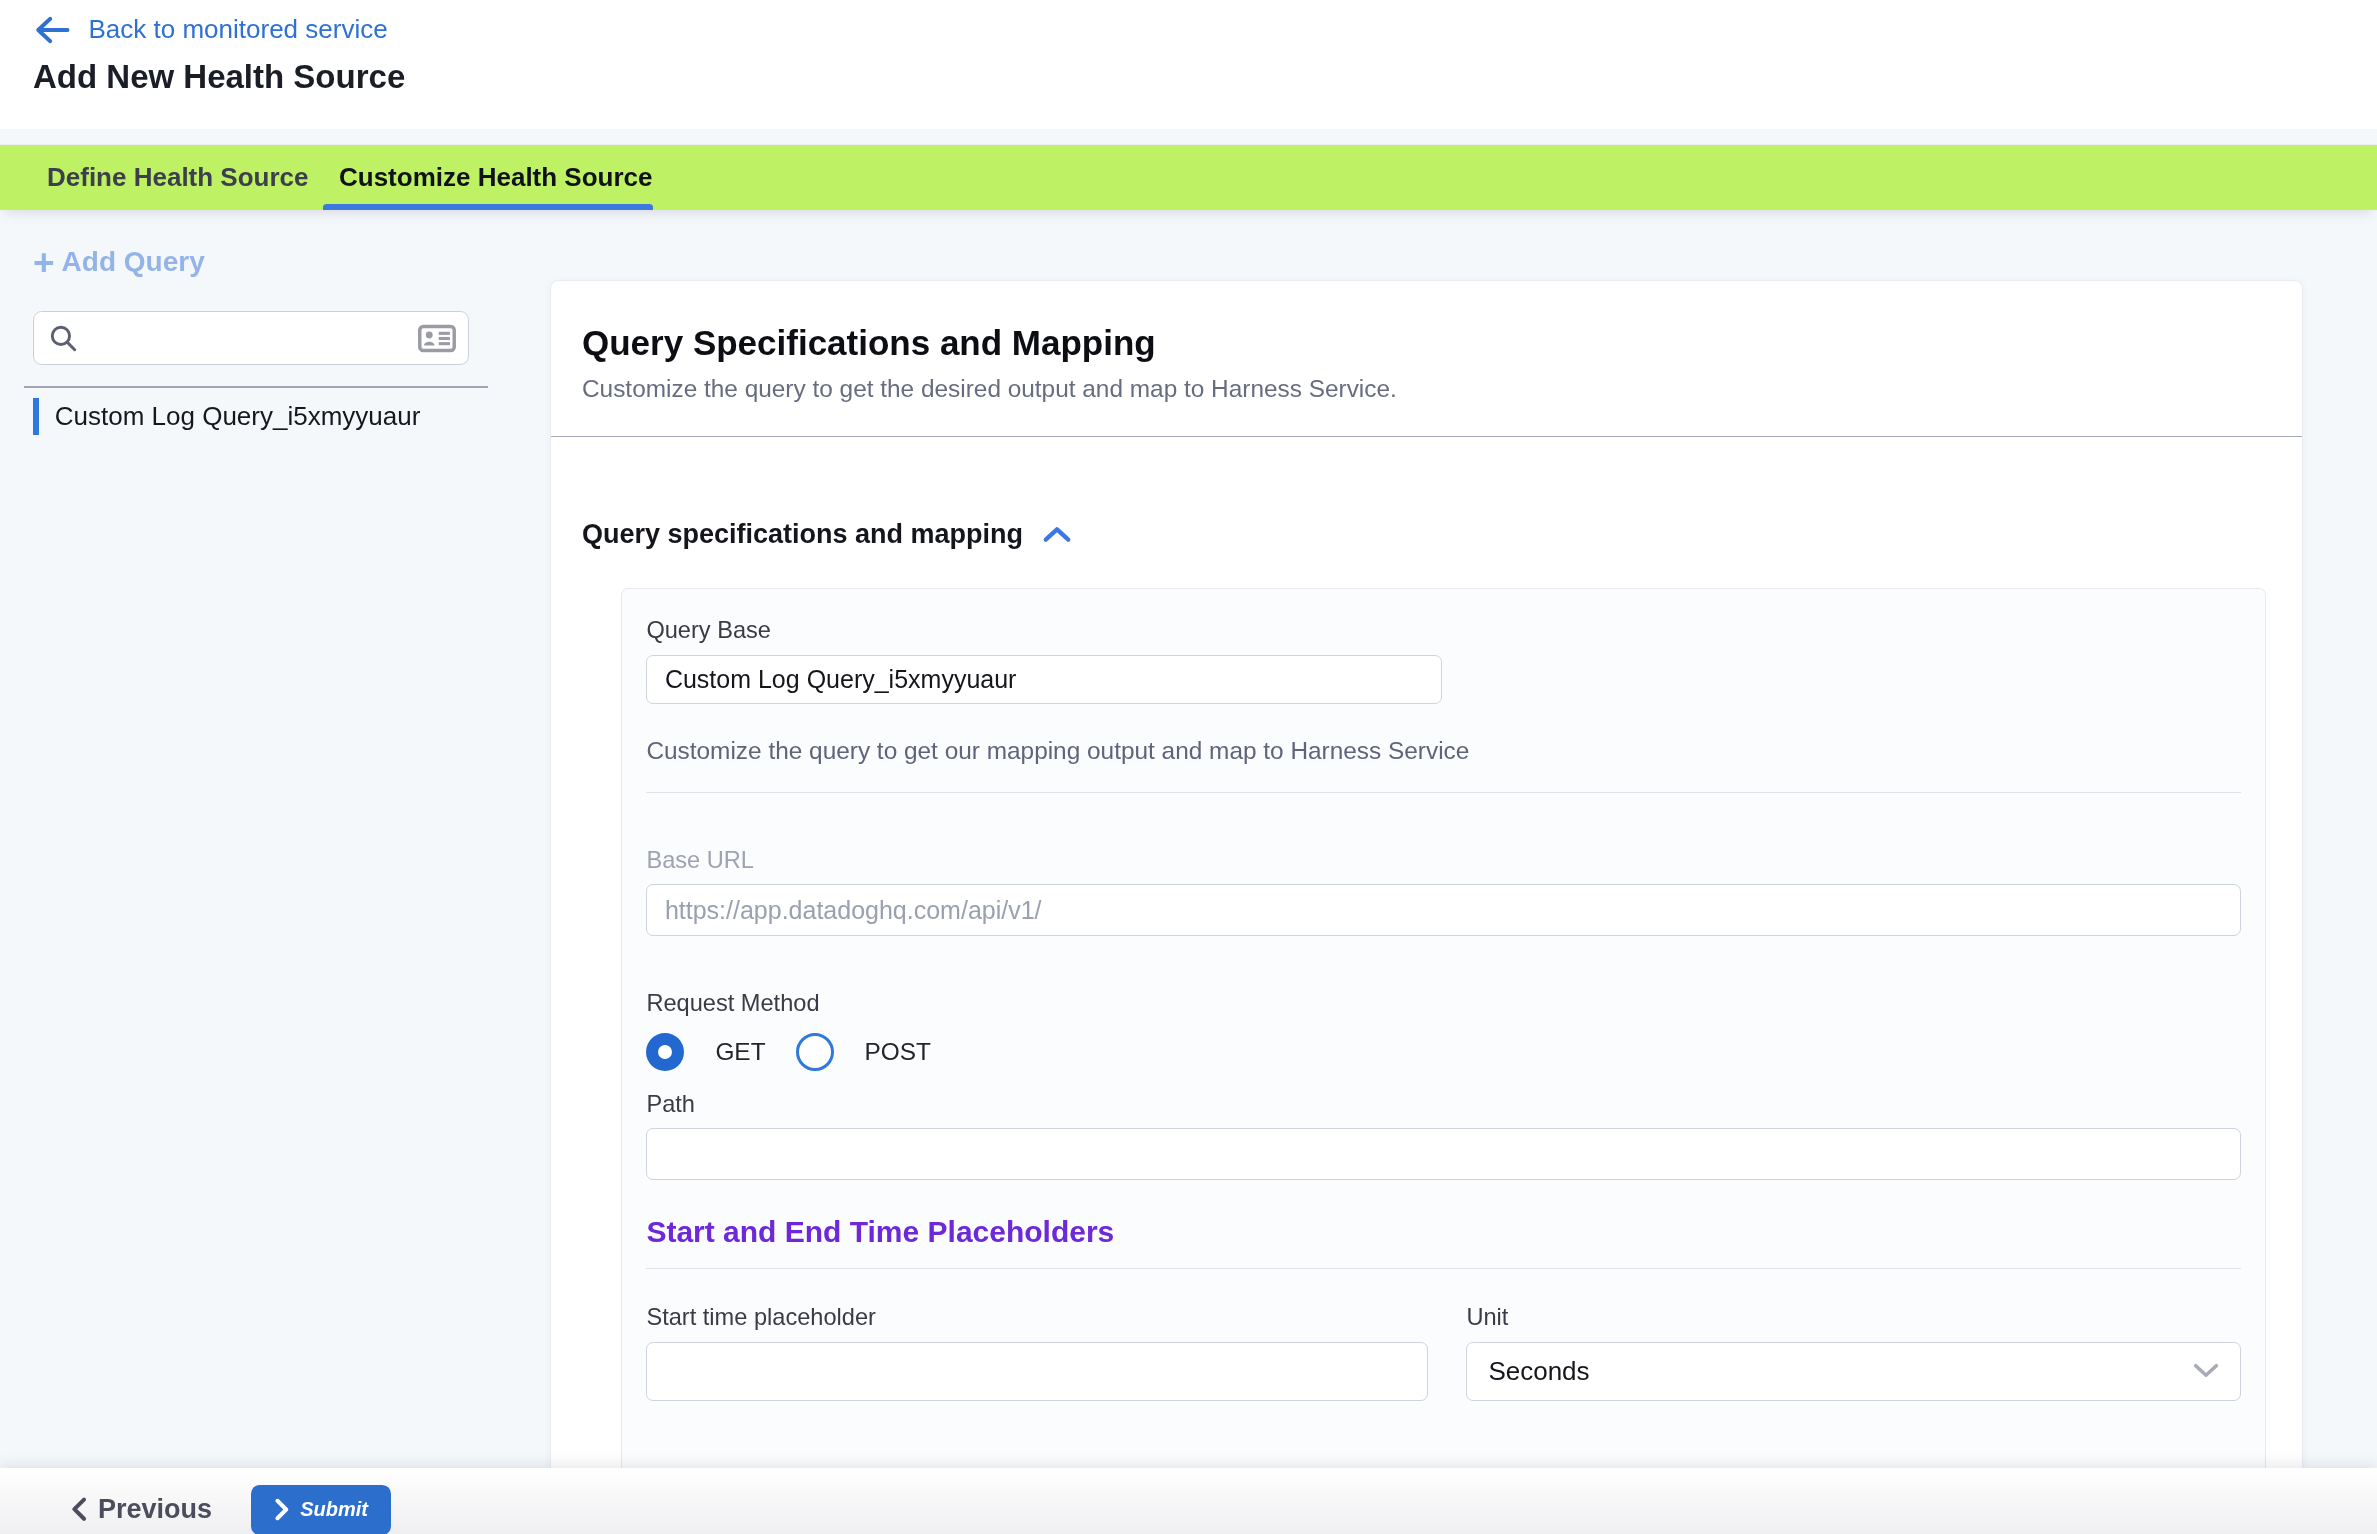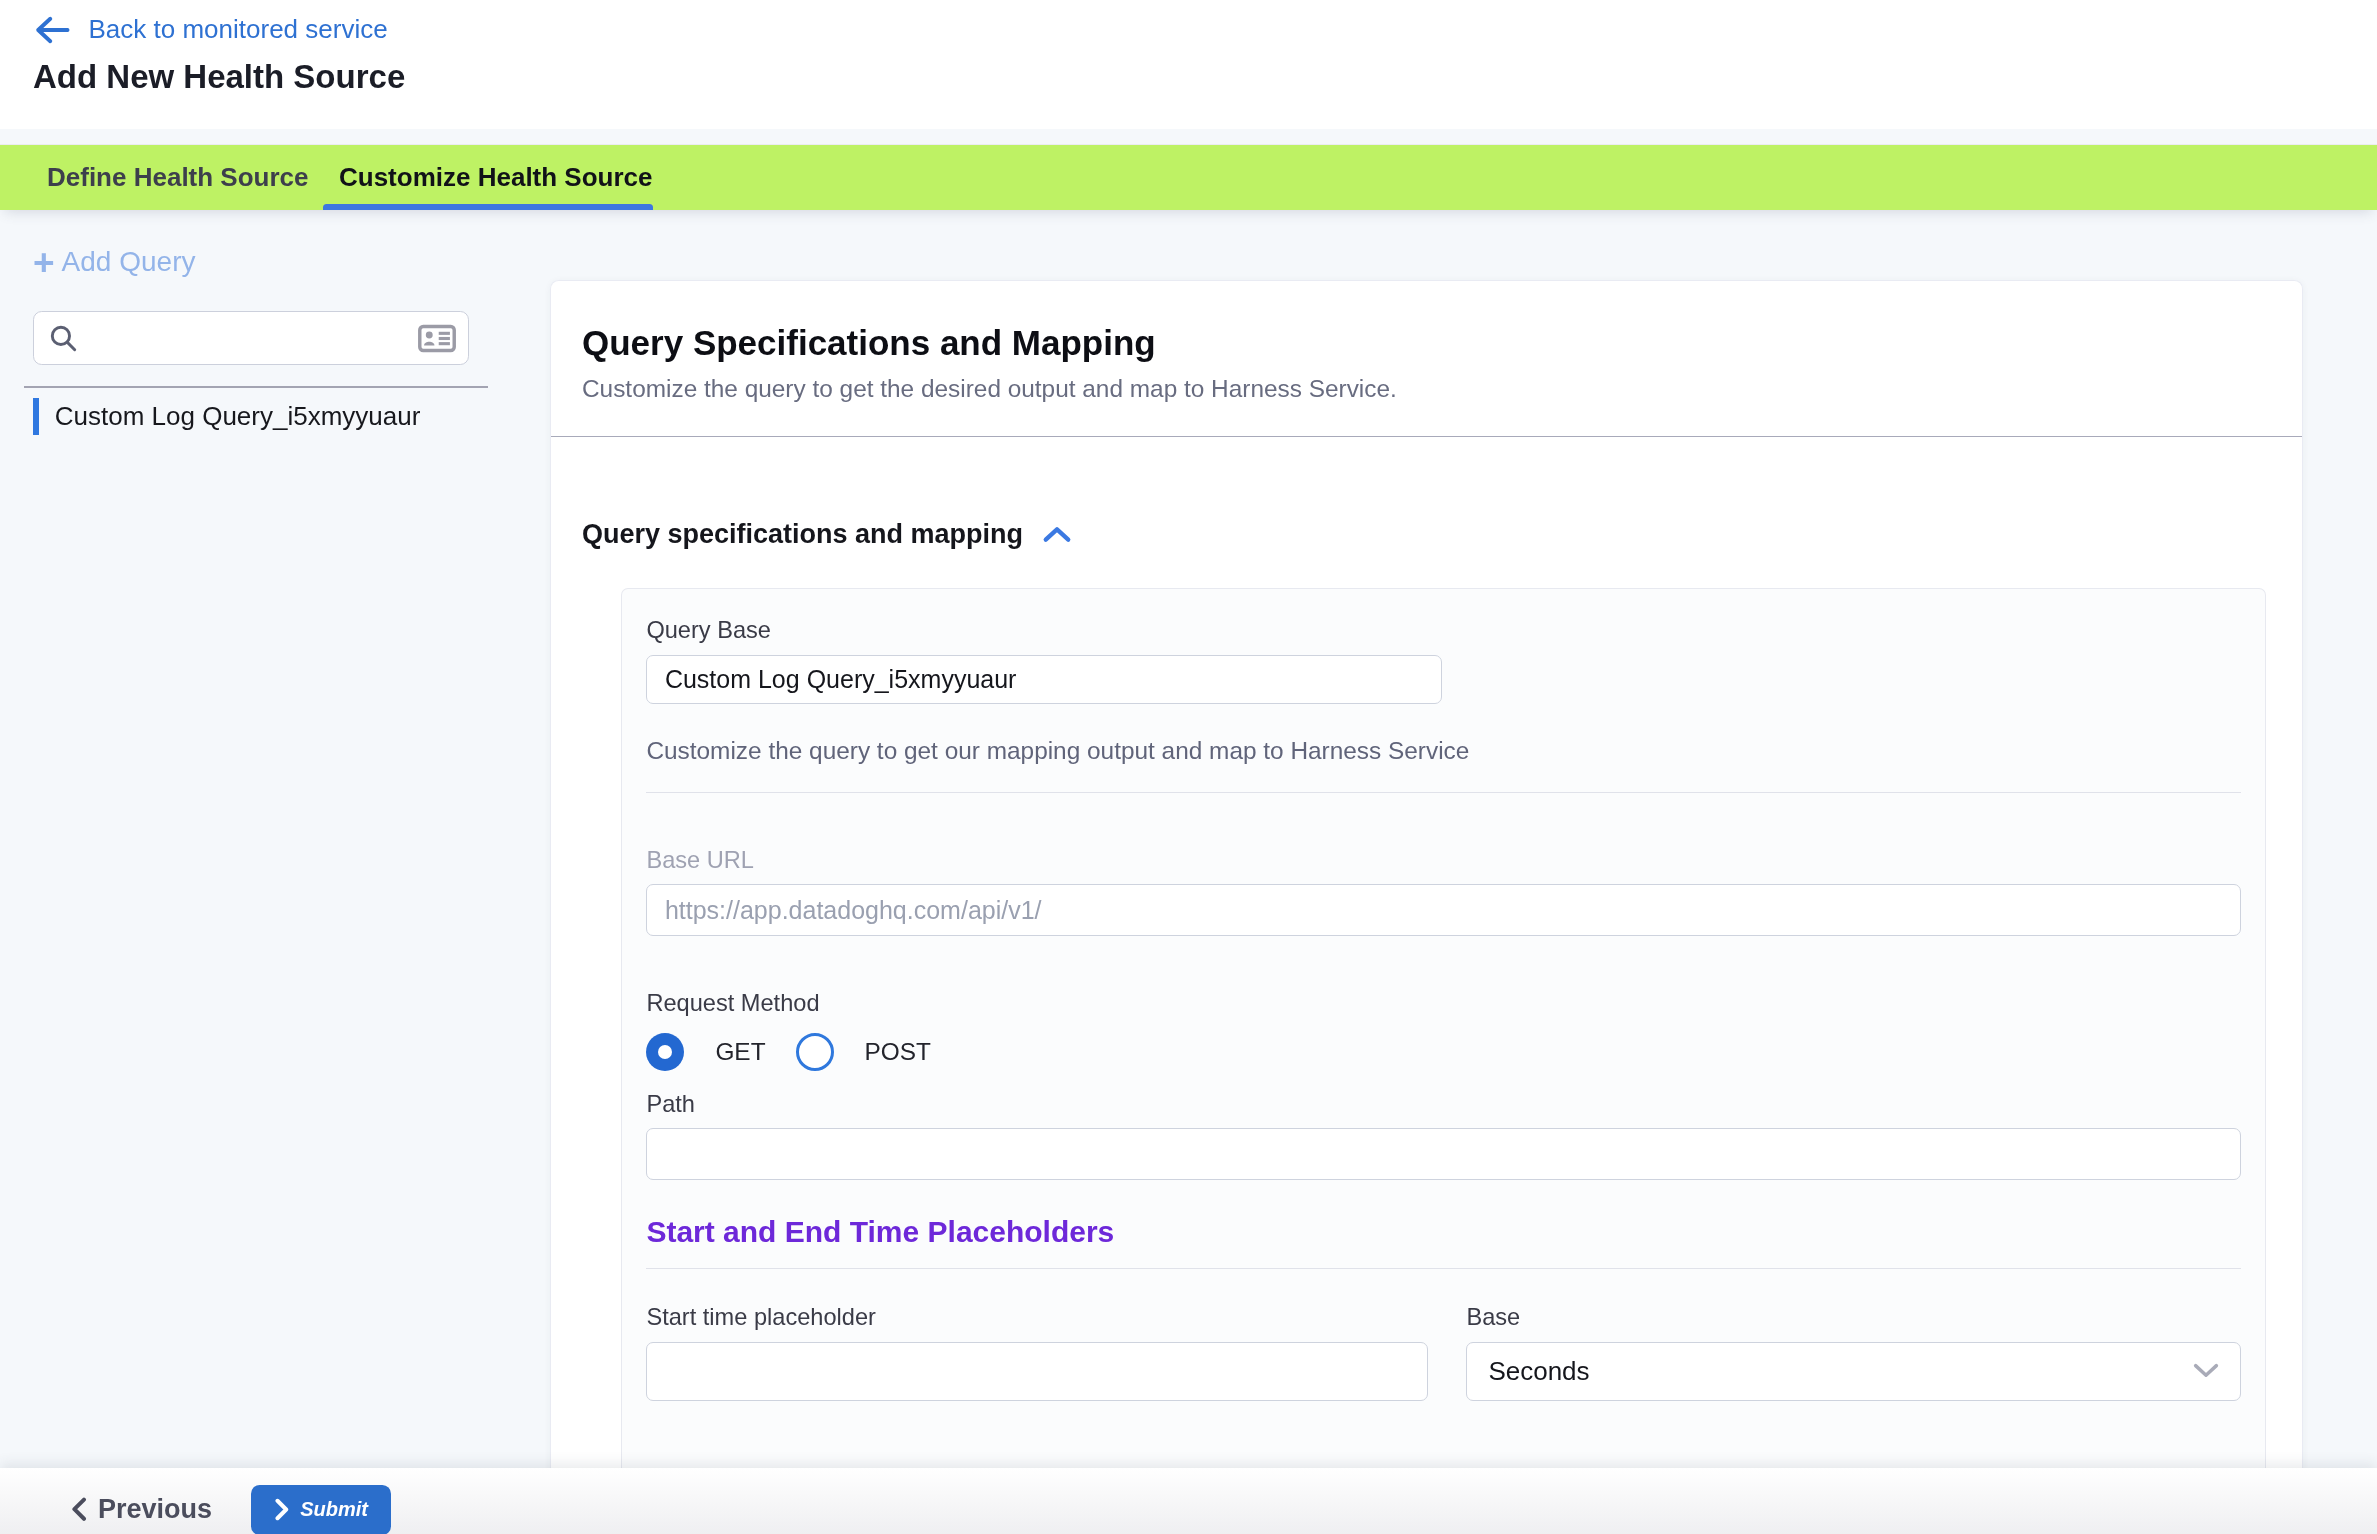--- a/index.html
+++ b/index.html
@@ -19,21 +19,21 @@
   .tab.define{left:47px;color:#3d3f4c;font-weight:600;}
   .tab.customize{left:339px;color:#111218;font-weight:bold;}
   .tab-underline{position:absolute;left:323px;bottom:0;width:330px;height:6.1px;background:#3d77e0;border-radius:3.5px 3.5px 0 0;}
 
   
   .content{position:absolute;top:194px;left:0;right:0;bottom:0;background:#f5f8fb;}
 
   
   .add-query{position:absolute;left:33px;top:52px;display:flex;align-items:center;gap:7px;color:#93b4e9;cursor:pointer;}
   .add-query .plus{font-size:37px;font-weight:bold;line-height:31px;}
-  .add-query .aq-label{font-size:28px;}
+  .add-query .aq-label{font-size:28px;font-weight:bold;}
   .search-box{position:absolute;left:33px;top:117px;width:436px;height:54px;background:#fff;border:1.7px solid #ccd0dc;border-radius:8.7px;display:flex;align-items:center;box-sizing:border-box;}
   .search-box input{flex:1;border:none;outline:none;font-size:24.4px;color:#15161c;margin-left:12.2px;background:transparent;min-width:0;}
   .search-icon{margin-left:14px;flex:0 0 auto;display:flex;}
   .cardview-icon{margin-right:12.2px;flex:0 0 auto;display:flex;}
   .sidebar-divider{position:absolute;left:24.4px;top:192px;width:464px;height:1.7px;background:#a3a4b2;}
   .query-item{position:absolute;left:33px;top:204px;display:flex;align-items:center;cursor:pointer;}
   .query-item .active-bar{width:6.1px;height:37px;background:#2f78e0;}
   .query-item .qi-label{margin-left:15.7px;font-size:26px;color:#17181d;}
 
   
@@ -185,21 +185,21 @@
 
         <div class="subheading2">Start and End Time Placeholders</div>
         <hr class="hr2">
 
         <div class="time-row">
           <div class="time-col1">
             <div class="field-label">Start time placeholder</div>
             <input class="text-input tall-input" type="text" value="" style="">
           </div>
           <div class="time-col2">
-            <div class="field-label">Base</div>
+            <div class="field-label">Unit</div>
             <div class="select-box">
               <span class="select-value">Seconds</span>
               <svg width="26" height="15.7" viewBox="0 0 30 18">
                   <path d="M3 3 L15 14 L27 3" fill="none" stroke="#a9abb8" stroke-width="4" stroke-linecap="round" stroke-linejoin="round"></path>
                 </svg>
             </div>
           </div>
         </div>
 
       </div>

